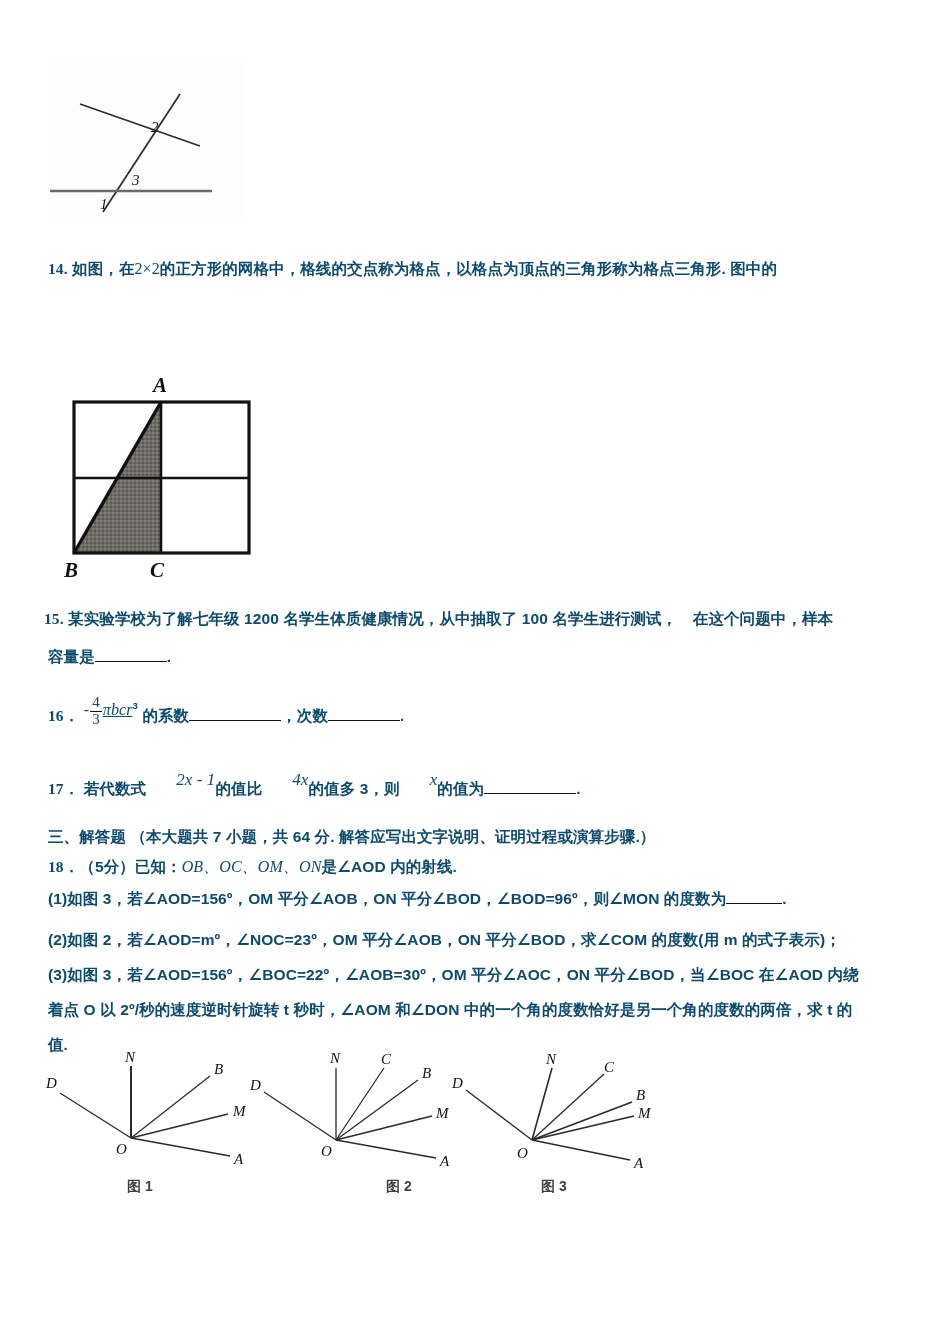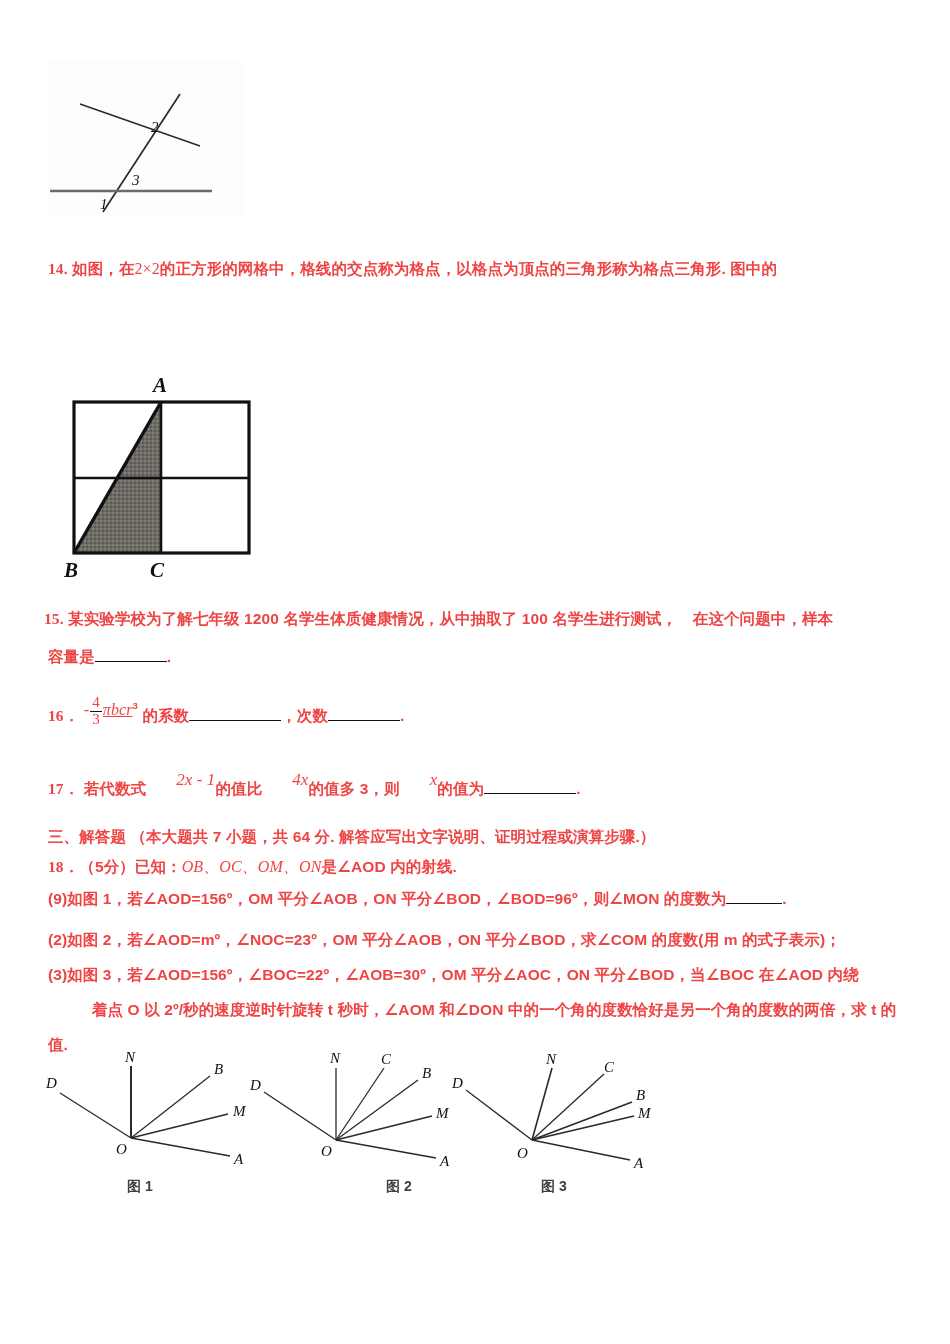--- a/index.html
+++ b/index.html
@@ -19,21 +19,21 @@
     position: relative;
     width: 950px;
     height: 1344px;
   }
 
   
   .qtext {
     position: absolute;
     font-size: 15.5px;
     line-height: 34px;
-    color: #ef4444;
+    color: #0c4a6e;
     font-family: "Liberation Sans", "DejaVu Sans", sans-serif;
     font-weight: 600;
     letter-spacing: 0.1px;
     white-space: nowrap;
   }
 
   .num { font-family: "Liberation Serif", serif; font-weight: 700; }
 
   .mathit {
     font-family: "Liberation Serif", "DejaVu Serif", serif;
@@ -214,27 +214,27 @@
     <span>若代数式</span><span class="raise">2x - 1</span><span>的值比</span><span class="raise">4x</span><span>的值多 3，则</span><span class="raise">x</span><span>的值为</span><span class="blank b92"></span><span>.</span>
   </div>
 
   <div class="qtext" style="left:48px; top:820px; font-weight:700;">三、解答题 （本大题共 7 小题，共 64 分. 解答应写出文字说明、证明过程或演算步骤.）</div>
 
   <div class="qtext" style="left:48px; top:850px;">
     <span class="num">18．</span><span>（5分）</span><span>已知：</span><span class="mathit">OB、OC、OM、ON</span><span>是∠AOD 内的射线.</span>
   </div>
 
   <div class="qtext" style="left:48px; top:882px;">
-    <span>(9)如图 1，若∠AOD=156º，OM 平分∠AOB，ON 平分∠BOD，∠BOD=96º，则∠MON 的度数为</span><span class="blank b56"></span><span>.</span>
+    <span>(1)如图 3，若∠AOD=156º，OM 平分∠AOB，ON 平分∠BOD，∠BOD=96º，则∠MON 的度数为</span><span class="blank b56"></span><span>.</span>
   </div>
 
   <div class="qtext" style="left:48px; top:923px;">(2)如图 2，若∠AOD=mº，∠NOC=23º，OM 平分∠AOB，ON 平分∠BOD，求∠COM 的度数(用 m 的式子表示)；</div>
 
   <div class="qtext" style="left:48px; top:958px;">(3)如图 3，若∠AOD=156º，∠BOC=22º，∠AOB=30º，OM 平分∠AOC，ON 平分∠BOD，当∠BOC 在∠AOD 内绕</div>
-  <div class="qtext" style="left:48px; top:993px;margin-left:44px;">着点 O 以 2º/秒的速度逆时针旋转 t 秒时，∠AOM 和∠DON 中的一个角的度数恰好是另一个角的度数的两倍，求 t 的</div>
+  <div class="qtext" style="left:48px; top:993px;">着点 O 以 2º/秒的速度逆时针旋转 t 秒时，∠AOM 和∠DON 中的一个角的度数恰好是另一个角的度数的两倍，求 t 的</div>
   <div class="qtext" style="left:48px; top:1028px;">值.</div>
 
   <div class="fig-ray f1">
     <svg width="240" height="165" viewBox="0 0 240 165" xmlns="http://www.w3.org/2000/svg">
       <g stroke="#2a2a2a" fill="none">
         <line x1="91" y1="90" x2="20" y2="45" stroke-width="1.3"></line>
         <line x1="91" y1="90" x2="91" y2="18" stroke-width="2"></line>
         <line x1="91" y1="90" x2="170" y2="28" stroke-width="1.3"></line>
         <line x1="91" y1="90" x2="188" y2="66" stroke-width="1.3"></line>
         <line x1="91" y1="90" x2="190" y2="108" stroke-width="1.3"></line>

